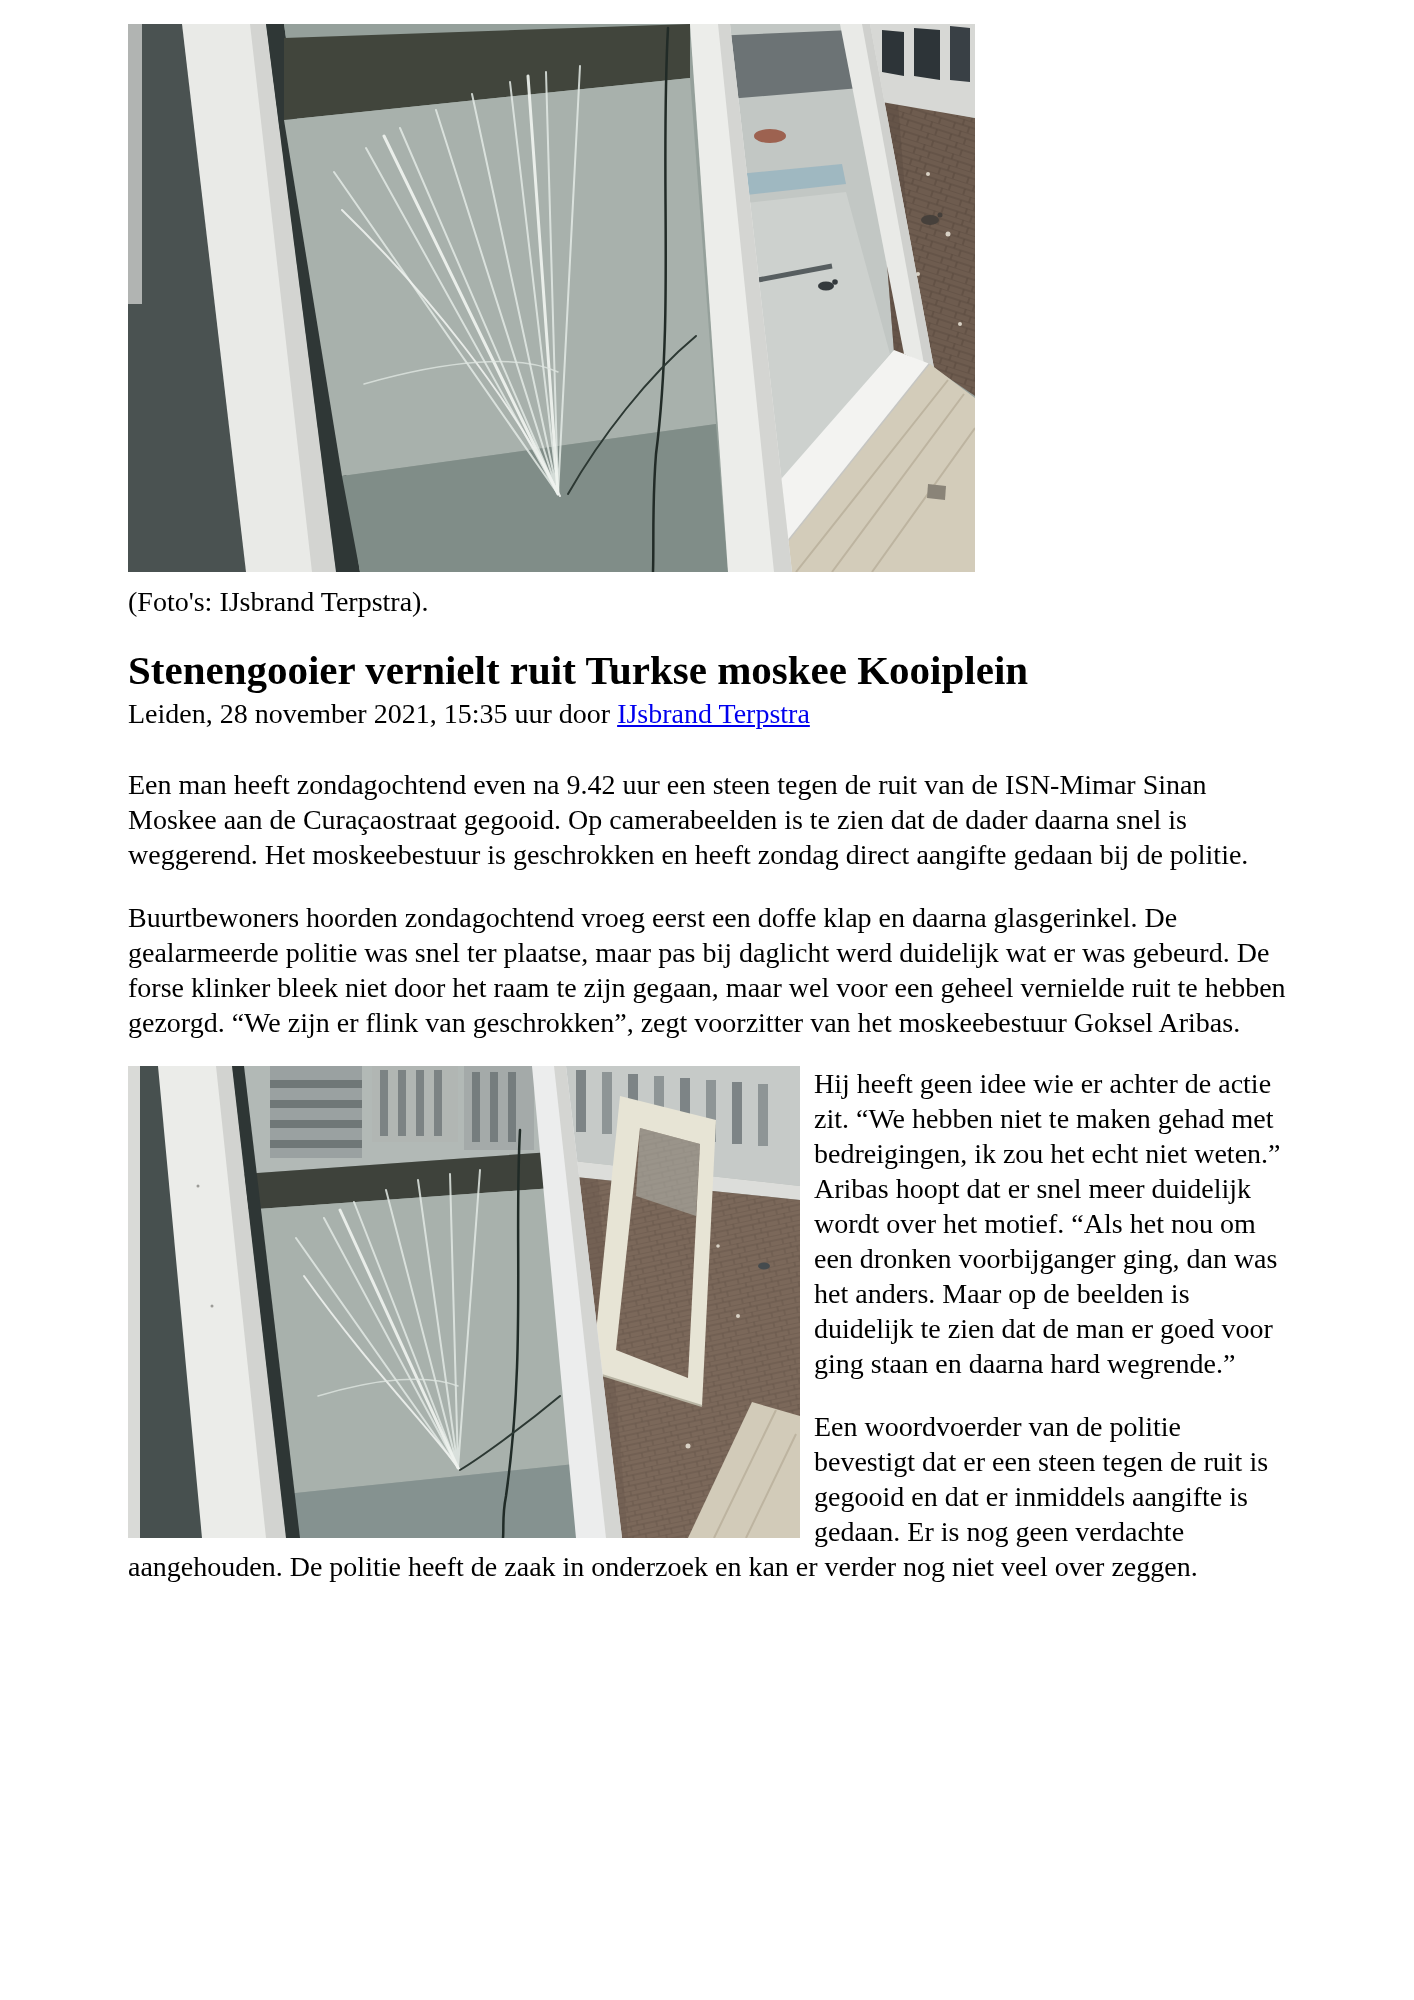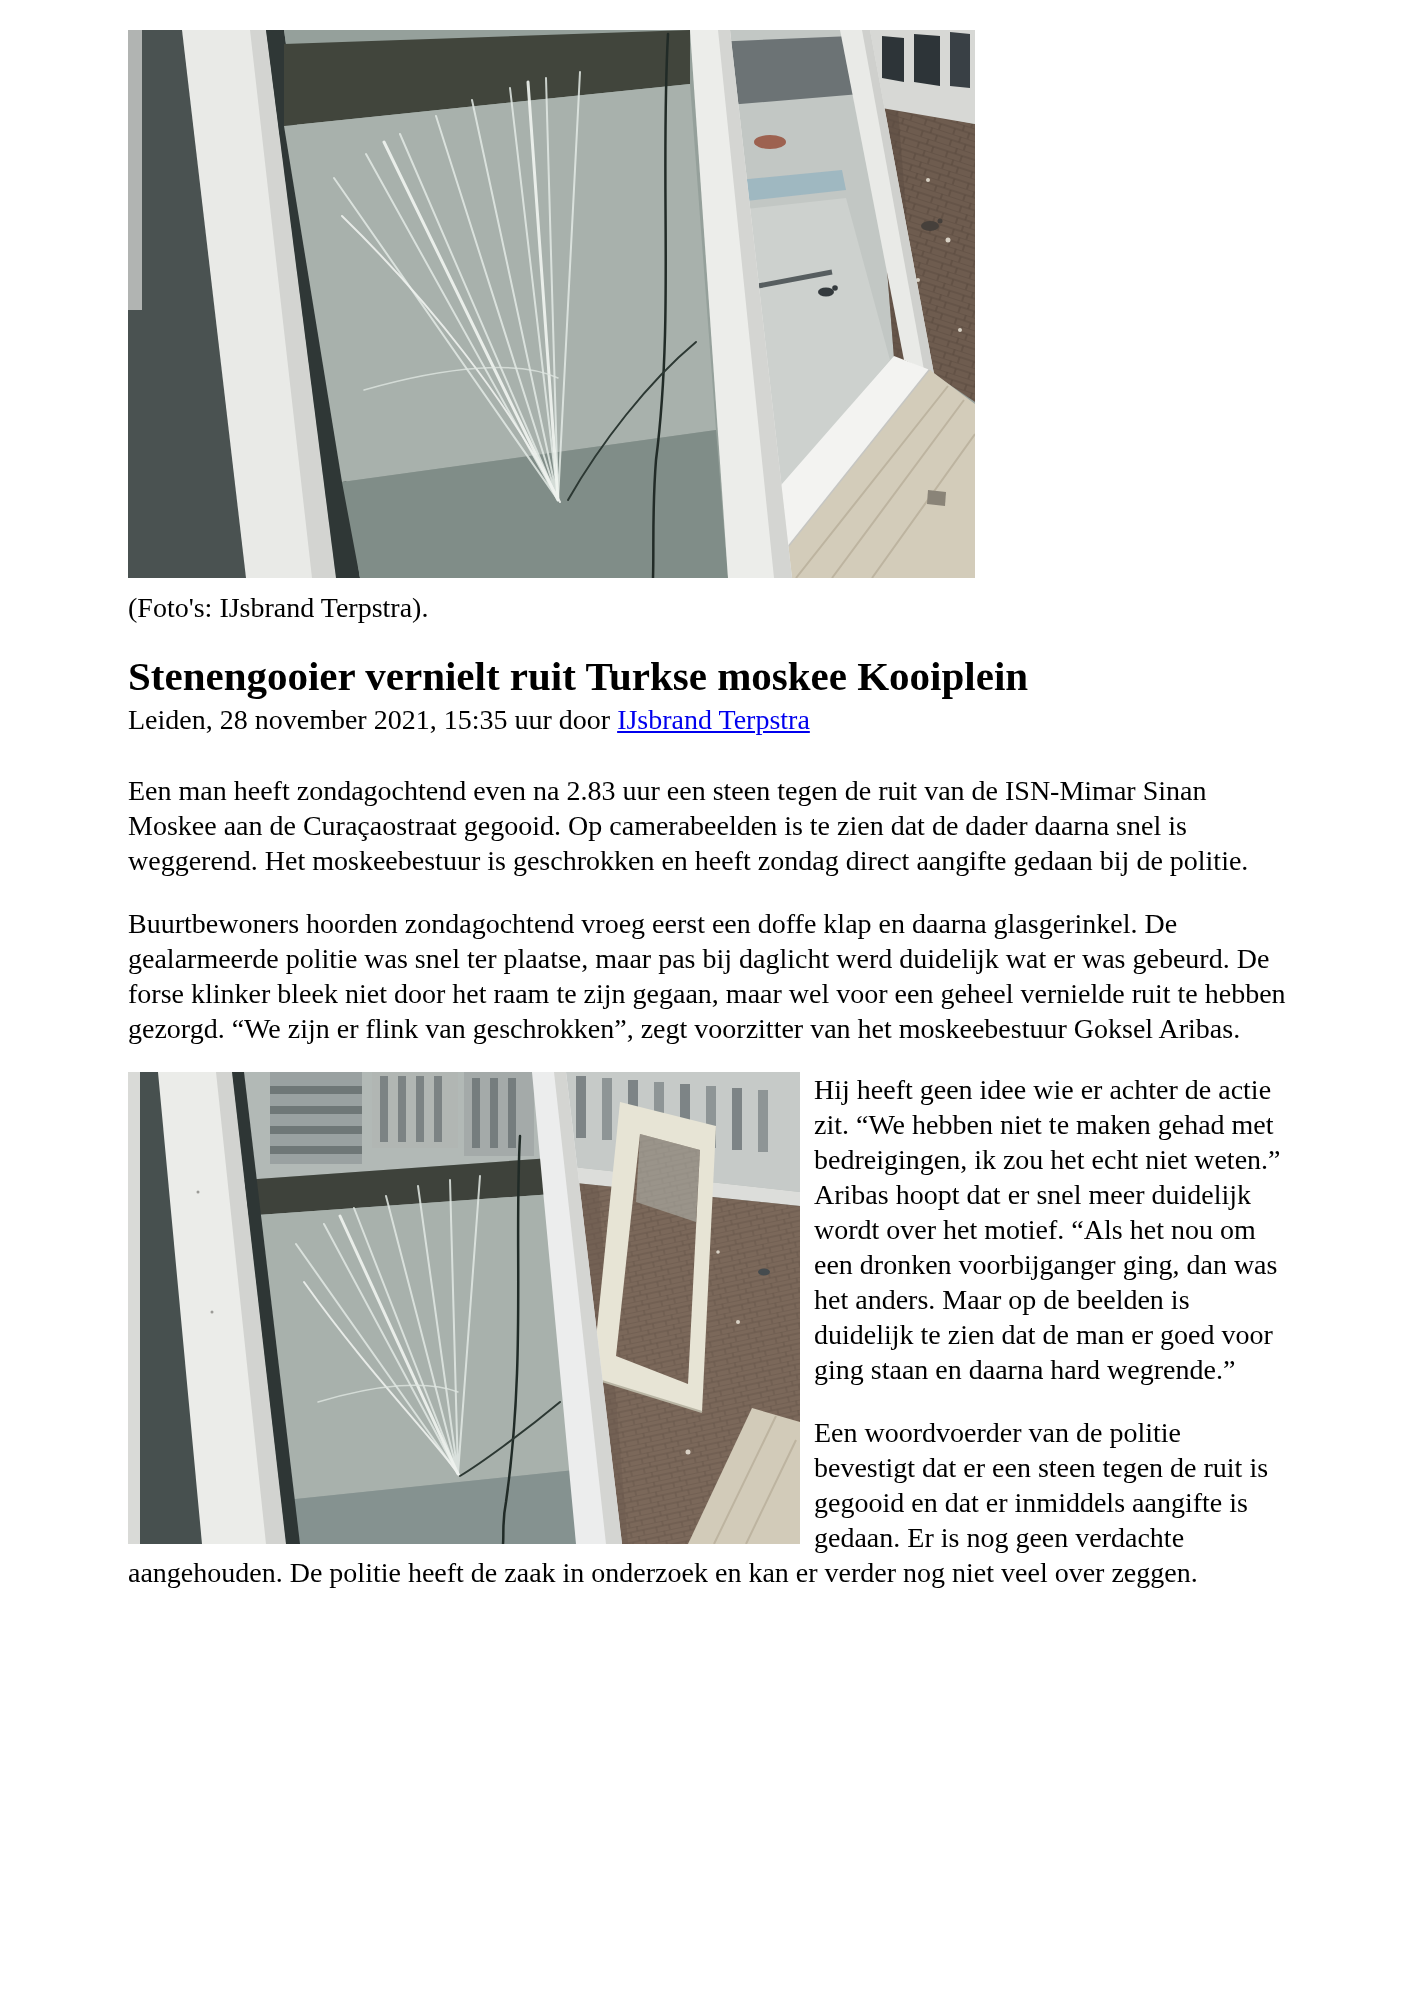--- a/index.html
+++ b/index.html
@@ -2,21 +2,21 @@
 <html><head>
 <meta charset="utf-8">
 <style>
   * { box-sizing: border-box; }
   html, body { margin: 0; padding: 0; background: #ffffff; }
   .page {
     width: 1414px;
     height: 1680px;
     overflow: hidden;
     background: #ffffff;
-    padding: 30px 128px 0 128px;
+    padding: 24px 128px 0 128px;
     font-family: "Liberation Serif", "DejaVu Serif", serif;
     color: #000000;
     font-size: 28px;
     line-height: 35px;
   }
   figure { margin: 0; padding: 0; }
   .photo-top svg, .photo-inline svg { display: block; }
   .caption { margin-top: 12px; }
   h1.title {
     font-size: 41px;
@@ -114,21 +114,21 @@
       <polygon points="590,0 602,0 664,548 646,548" fill="#d4d5d2"></polygon>
     </svg>
   </figure>
 
   <div class="caption">(Foto's: IJsbrand Terpstra).</div>
 
   <h1 class="title">Stenengooier vernielt ruit Turkse moskee Kooiplein</h1>
 
   <div class="byline"><span>Leiden, 28 november 2021, 15:35 uur door </span><a class="author" href="#">IJsbrand Terpstra</a></div>
 
-  <p class="p1">Een man heeft zondagochtend even na 2.83 uur een steen tegen de ruit van de ISN-Mimar Sinan Moskee aan de Curaçaostraat gegooid. Op camerabeelden is te zien dat de dader daarna snel is weggerend. Het moskeebestuur is geschrokken en heeft zondag direct aangifte gedaan bij de politie.</p>
+  <p class="p1">Een man heeft zondagochtend even na 9.42 uur een steen tegen de ruit van de ISN-Mimar Sinan Moskee aan de Curaçaostraat gegooid. Op camerabeelden is te zien dat de dader daarna snel is weggerend. Het moskeebestuur is geschrokken en heeft zondag direct aangifte gedaan bij de politie.</p>
   <p>Buurtbewoners hoorden zondagochtend vroeg eerst een doffe klap en daarna glasgerinkel. De gealarmeerde politie was snel ter plaatse, maar pas bij daglicht werd duidelijk wat er was gebeurd. De forse klinker bleek niet door het raam te zijn gegaan, maar wel voor een geheel vernielde ruit te hebben gezorgd. “We zijn er flink van geschrokken”, zegt voorzitter van het moskeebestuur Goksel Aribas.</p>
 
   <figure class="photo-inline">
     <svg width="672" height="472" viewBox="0 0 672 472" xmlns="http://www.w3.org/2000/svg">
       <defs>
         <pattern id="bk2" width="26" height="10" patternUnits="userSpaceOnUse" patternTransform="rotate(-12)">
           <rect width="26" height="10" fill="#7b685a"></rect>
           <path d="M0 0H26M0 5H26M13 0V5M6 5V10M19 5V10" stroke="#68574b" stroke-width="1"></path>
         </pattern>
       </defs>

